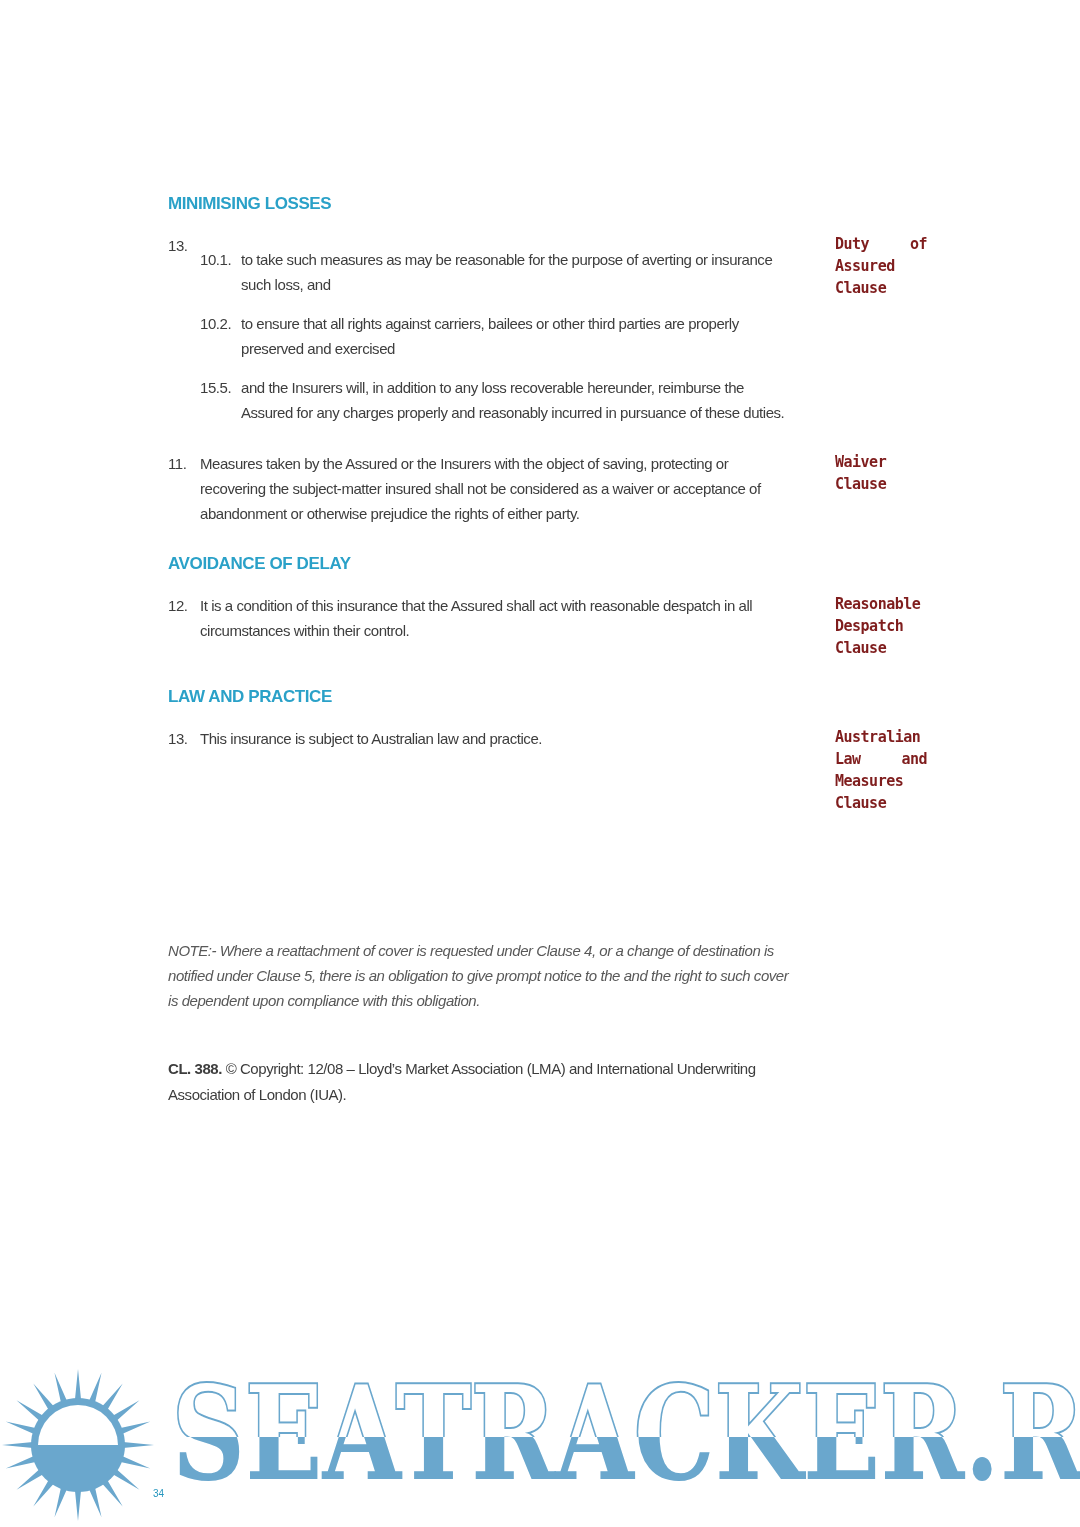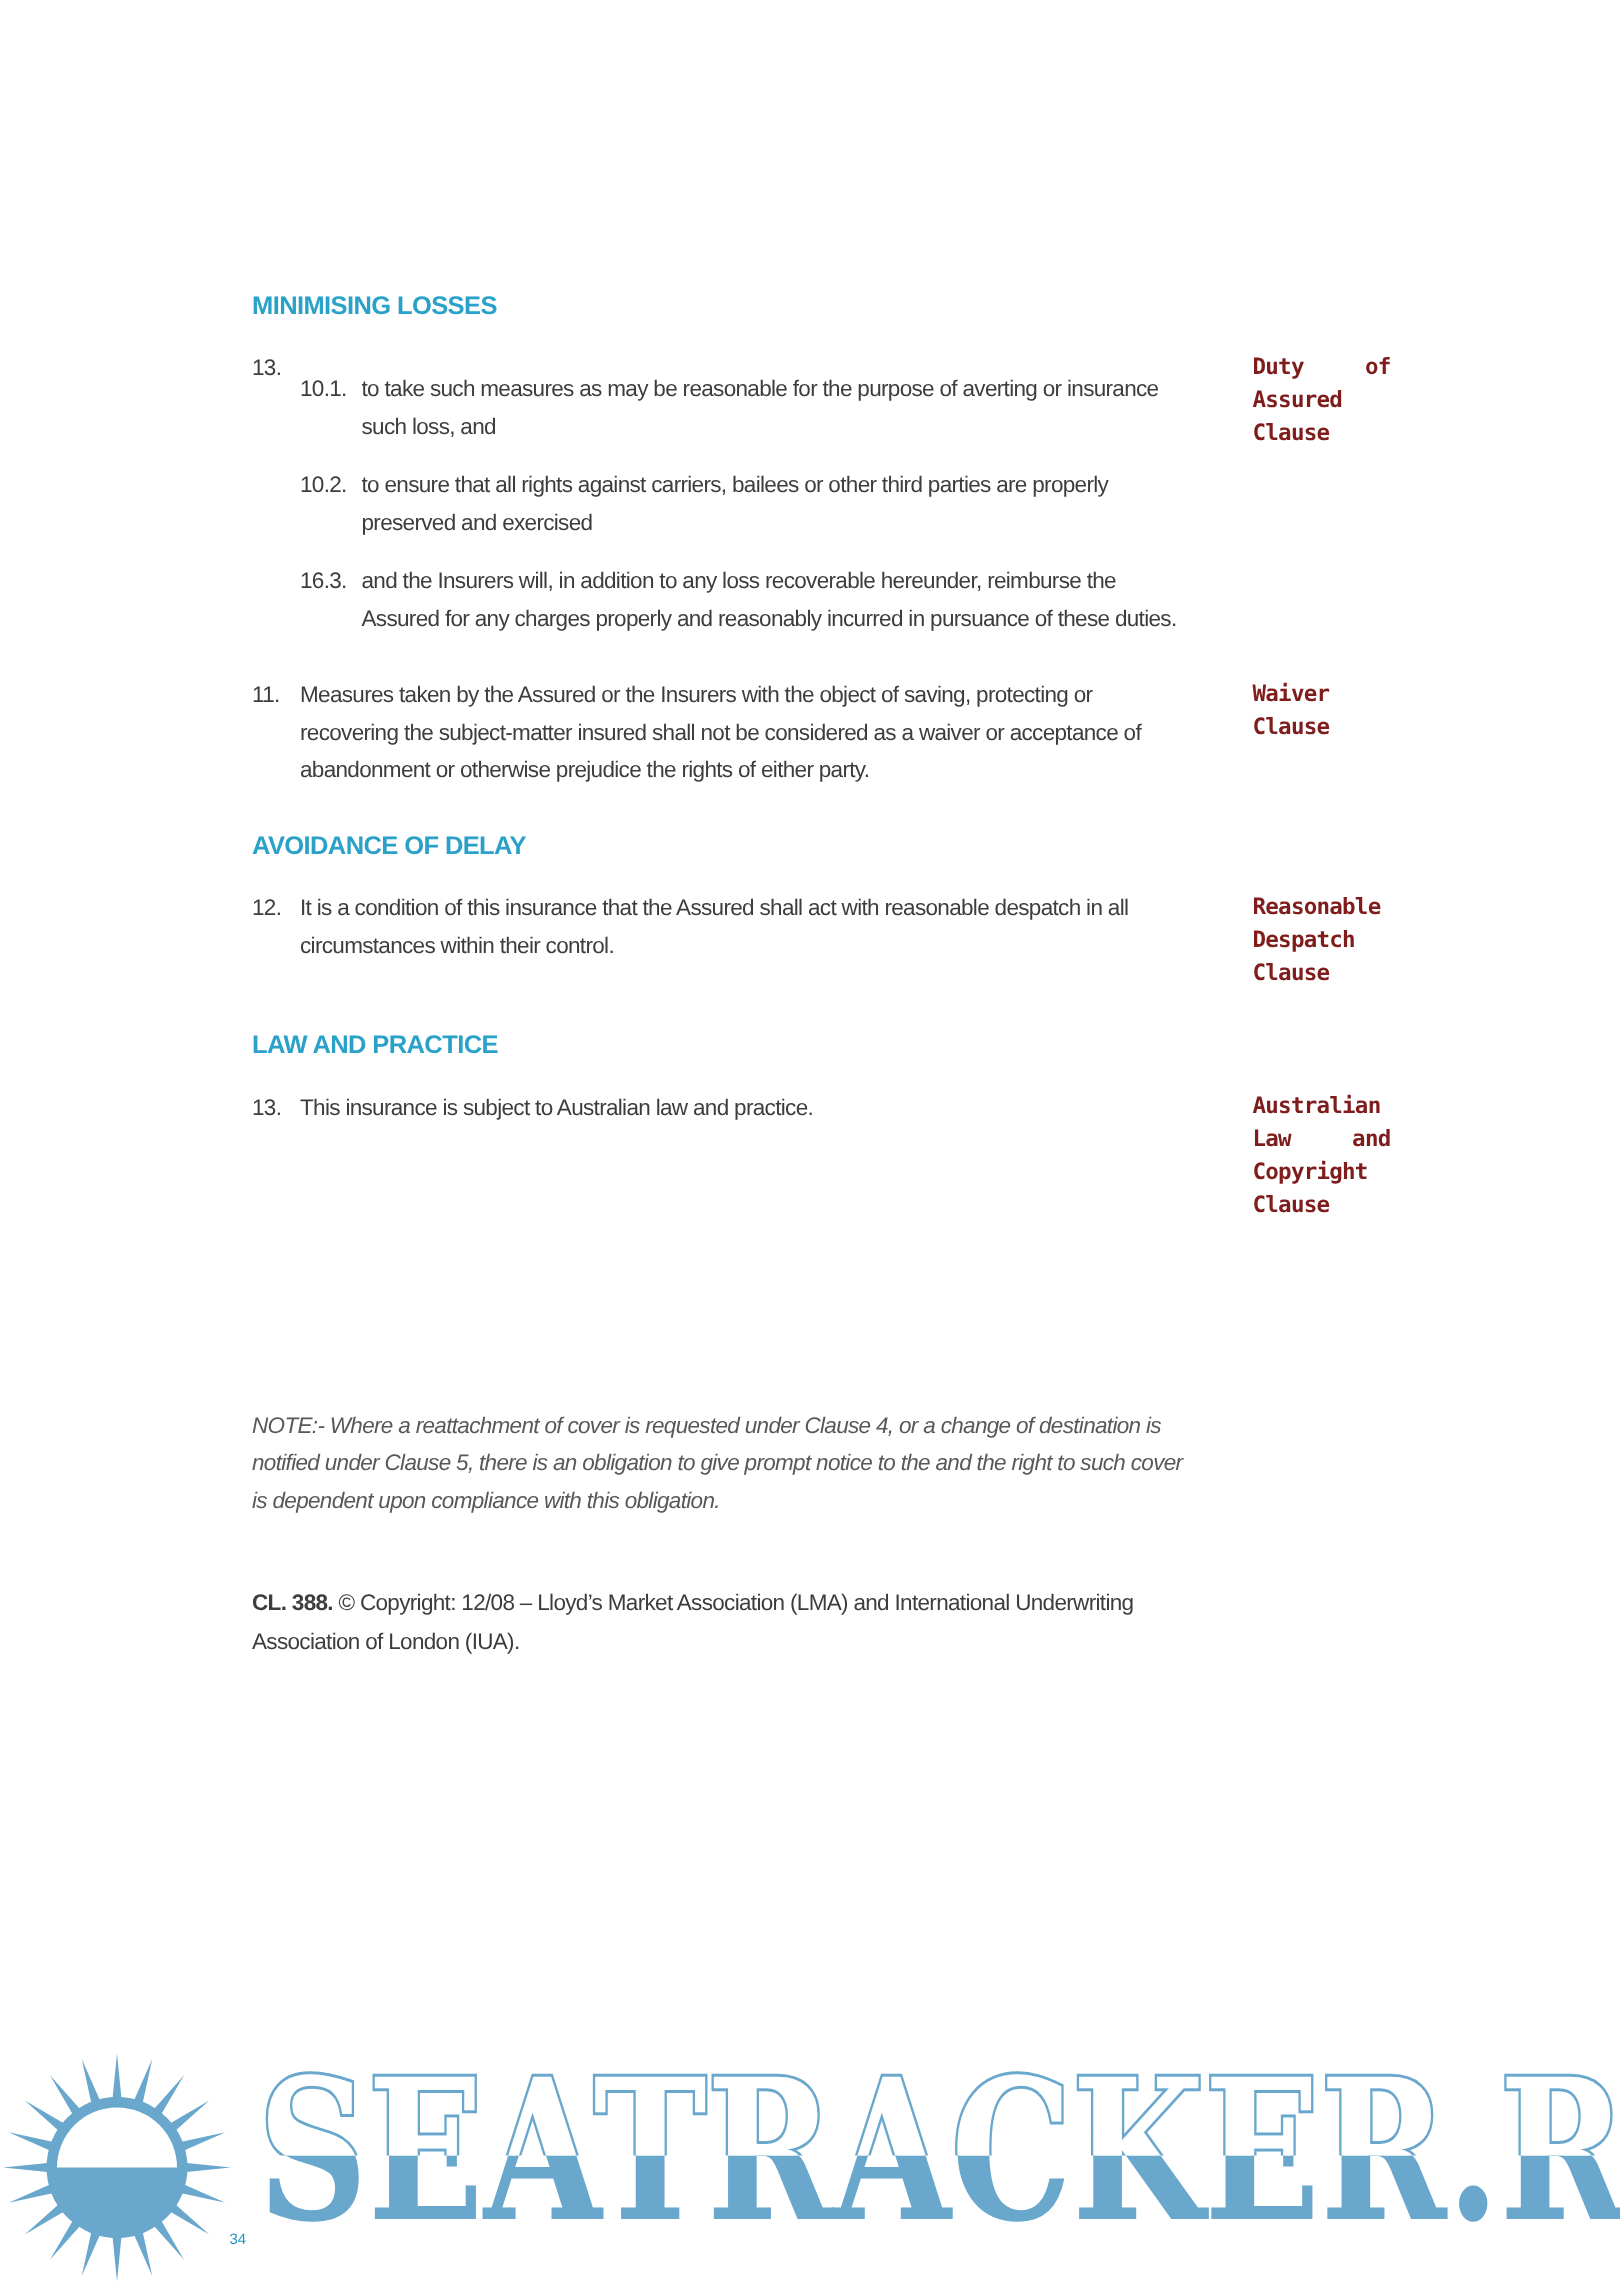--- a/index.html
+++ b/index.html
@@ -125,21 +125,21 @@
       <div class="clause-body">
         <div class="subclause">
           <div>10.1.</div>
           <div>to take such measures as may be reasonable for the purpose of averting or insurance such loss, and</div>
         </div>
         <div class="subclause">
           <div>10.2.</div>
           <div>to ensure that all rights against carriers, bailees or other third parties are properly preserved and exercised</div>
         </div>
         <div class="subclause">
-          <div>16.3.</div>
+          <div>15.5.</div>
           <div>and the Insurers will, in addition to any loss recoverable hereunder, reimburse the Assured for any charges properly and reasonably incurred in pursuance of these duties.</div>
         </div>
       </div>
       <div class="side-label">
         <div class="side-line stretch">Duty of</div>
         <div class="side-line">Assured</div>
         <div class="side-line">Clause</div>
       </div>
     </div>
 
@@ -175,21 +175,21 @@
     <h2 class="section-heading">LAW AND PRACTICE</h2>
 
     <div class="clause">
       <div class="clause-number">13.</div>
       <div class="clause-body">
         <p class="clause-text">This insurance is subject to Australian law and practice.</p>
       </div>
       <div class="side-label">
         <div class="side-line">Australian</div>
         <div class="side-line stretch">Law and</div>
-        <div class="side-line">Copyright</div>
+        <div class="side-line">Measures</div>
         <div class="side-line">Clause</div>
       </div>
     </div>
   </div>
 
   <p class="note-block">NOTE:- Where a reattachment of cover is requested under Clause 4, or a change of destination is notified under Clause 5, there is an obligation to give prompt notice to the and the right to such cover is dependent upon compliance with this obligation.</p>
 
   <p class="footer-block"><span class="footer-bold">CL. 388.</span><span> © Copyright: 12/08 – Lloyd’s Market Association (LMA) and International Underwriting Association of London (IUA).</span></p>
 </div>
 

